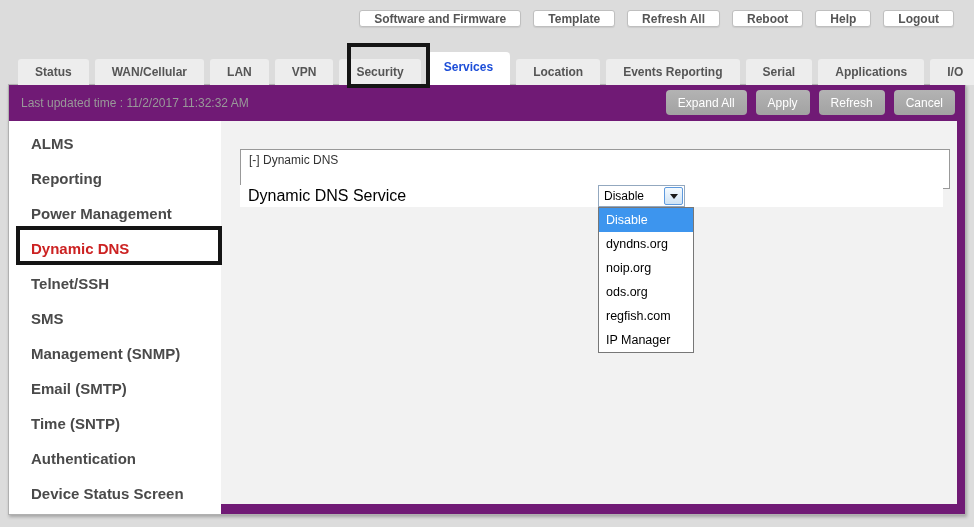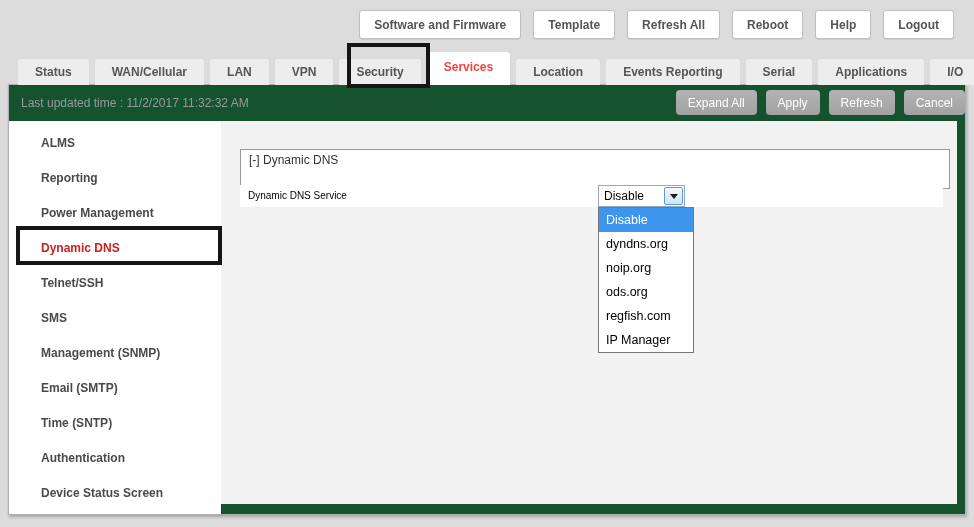--- a/index.html
+++ b/index.html
@@ -1,51 +1,51 @@
 <!DOCTYPE html>
 <html><head>
 <meta charset="utf-8">
 <style>
   * { margin:0; padding:0; box-sizing:border-box; }
   body { background:#dcdcdc; font-family:"Liberation Sans", sans-serif; }
   .screen { position:relative; width:974px; height:527px; background:#dcdcdc; overflow:hidden; }
 
   
   .top-btn-row { position:absolute; top:10px; right:20px; display:flex; gap:12px; }
-  .wbtn { height:29px; padding:0 14px; background:#fff; border:1px solid #bfbfbf; border-radius:3px;
+  .wbtn { height:17px; padding:0 14px; background:#fff; border:1px solid #bfbfbf; border-radius:3px;
           font-size:12px; font-weight:bold; color:#555; display:flex; align-items:center;
           box-shadow:0 1px 1px rgba(0,0,0,0.08); cursor:pointer; white-space:nowrap; }
 
   
   .tabbar { position:absolute; left:18px; top:52px; display:flex; gap:6px; align-items:flex-end; height:33px; z-index:3; }
   .tab { height:26px; line-height:26px; padding:0 17px; background:#ededed; border-radius:3px 3px 0 0;
          font-size:12px; font-weight:bold; color:#555; cursor:pointer; white-space:nowrap; }
-  .tab.selected { background:#fff; color:#ef4444; height:33px; line-height:30px; border-radius:4px 4px 0 0; }
+  .tab.selected { background:#fff; color:#1d4ed8; height:33px; line-height:30px; border-radius:4px 4px 0 0; }
 
   
-  .panel { position:absolute; left:8px; top:84px; width:958px; height:431px; background:#14532d;
+  .panel { position:absolute; left:8px; top:84px; width:958px; height:431px; background:#701a75;
            border:1px solid #b0b0b0; box-shadow:1px 2px 3px rgba(0,0,0,0.25); }
 
   .updated { position:absolute; left:12px; top:11px; font-size:12px; color:#999; }
-  .gray-btns { position:absolute; right:0; top:5px; display:flex; gap:9px; }
+  .gray-btns { position:absolute; right:10px; top:5px; display:flex; gap:9px; }
   .gbtn { height:25px; padding:0 12px; background:linear-gradient(#b3b3b3,#a2a2a2); border:none; border-radius:4px;
           color:#fff; font-size:12px; display:flex; align-items:center; cursor:pointer; white-space:nowrap; }
 
   
   .sidebar { position:absolute; left:0; top:36px; width:212px; bottom:0; background:#fff; padding-top:5px; }
-  .side-item { height:35px; line-height:35px; padding-left:32px; font-size:12px; font-weight:bold;
+  .side-item { height:35px; line-height:35px; padding-left:22px; font-size:15px; font-weight:bold;
                color:#4a4a4a; cursor:pointer; white-space:nowrap; }
   .side-item.active { color:#cc2222; }
 
   
   .content { position:absolute; left:212px; top:36px; right:8px; bottom:10px; background:#f2f2f2; }
   .group-header { position:absolute; left:19px; top:28px; width:710px; height:40px; background:#fff;
                   border:1px solid #999; font-size:12px; color:#333; line-height:20px; padding-left:8px; cursor:pointer; }
   .field-row { position:absolute; left:19px; top:64px; width:703px; height:22px; background:#fff; }
-  .field-label { font-size:10px; color:#000; line-height:22px; padding-left:8px; }
+  .field-label { font-size:16px; color:#000; line-height:22px; padding-left:8px; }
 
   
   .select-box { position:absolute; left:377px; top:64px; width:87px; height:22px; background:#fff;
                 border:1px solid #93a8bf; display:flex; z-index:5; cursor:pointer; }
   .select-value { flex:1; font-size:12px; color:#000; line-height:20px; padding-left:5px; }
   .select-btn { width:19px; margin:1px; border:1px solid #5e9ade; border-radius:2px;
                 background:linear-gradient(#f5fafe,#cfe3f5); display:flex; align-items:center; justify-content:center; }
   .arrow-down { width:0; height:0; border-left:4px solid transparent; border-right:4px solid transparent;
                 border-top:5px solid #1a1a1a; }
 

